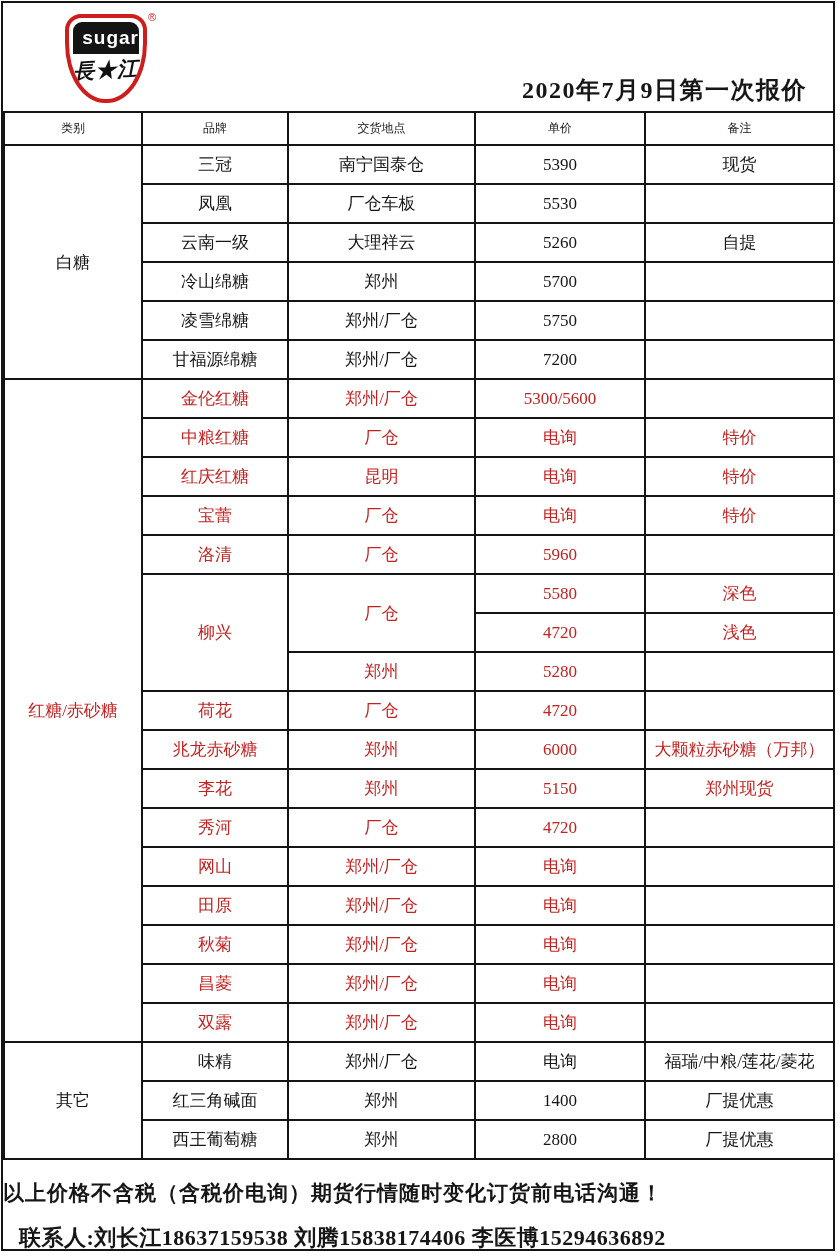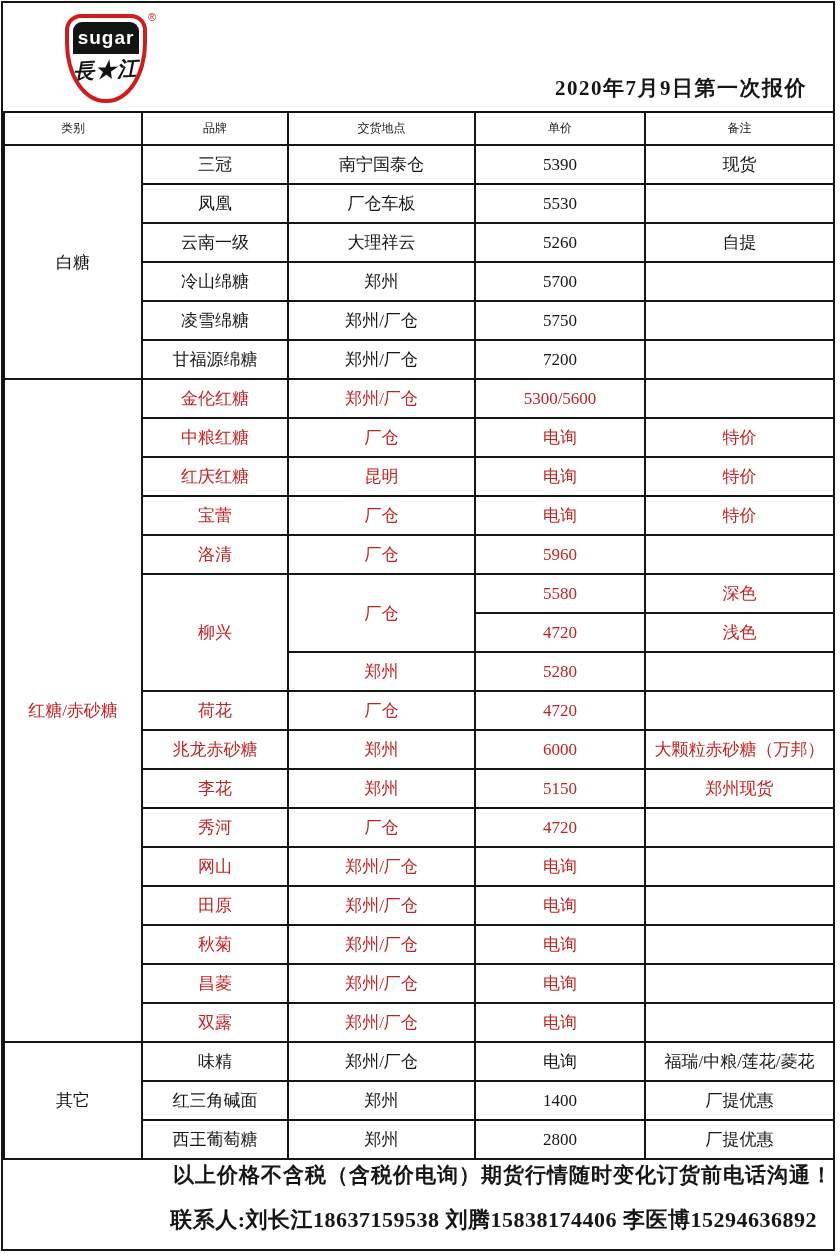--- a/index.html
+++ b/index.html
@@ -25,59 +25,59 @@
   }
   .shield{
     position:absolute;inset:0;
     box-sizing:border-box;background:#fff;
     border:4px solid var(--logo-red);
     border-radius:16px 16px 40px 40px / 16px 16px 60px 60px;
     overflow:hidden;
   }
   .logo-band{
     margin:4px 4px 0 4px;height:32px;line-height:32px;
-    background:#141414;color:#fff;text-align:center;
+    background:#141414;color:#fff;text-align:right;
     font-family:"Liberation Sans","DejaVu Sans",sans-serif;
     font-weight:bold;font-size:19px;letter-spacing:1px;
     border-radius:9px 9px 0 0;
   }
   .logo-cn{
     margin-top:2px;text-align:center;font-size:21px;font-weight:bold;
     font-style:italic;letter-spacing:1px;color:#111;
     transform:rotate(-3deg);
   }
   .logo-reg{
     position:absolute;right:-9px;top:-3px;color:var(--logo-red);
     font-size:11px;font-family:"Liberation Sans",sans-serif;
   }
   .title{
     position:absolute;top:13px;left:110px;right:0;text-align:center;
     font-size:35px;font-weight:bold;letter-spacing:7px;white-space:nowrap;
   }
   .dateline{
     position:absolute;top:71px;right:26px;
-    font-size:21px;font-weight:bold;letter-spacing:1.5px;white-space:nowrap;
+    font-size:24px;font-weight:bold;letter-spacing:1.5px;white-space:nowrap;
   }
   
   table.price{
     width:100%;border-collapse:collapse;table-layout:fixed;
     border:2px solid var(--line);
   }
   table.price th,table.price td{
     border:2px solid var(--line);
     text-align:center;vertical-align:middle;
     font-weight:normal;font-size:17px;
     padding:0 2px;overflow:hidden;white-space:nowrap;
   }
   table.price th{height:31px;font-size:12px;color:var(--ink);}
   table.price td{height:37px;}
   tr.black td{color:var(--ink);}
   tr.red td{color:var(--red);}
   
-  .footer{padding-top:1px;text-align:right;}
+  .footer{padding-top:19px;text-align:left;}
   .footer-line1{font-size:21px;font-weight:bold;letter-spacing:1px;margin:0 0 7px 0;}
   .footer-line2{font-size:22px;font-weight:bold;letter-spacing:0.5px;margin:16px;}
 </style>
 </head>
 <body>
 
 <div class="sheet">
 
   <div class="header">
     <div class="logo">

